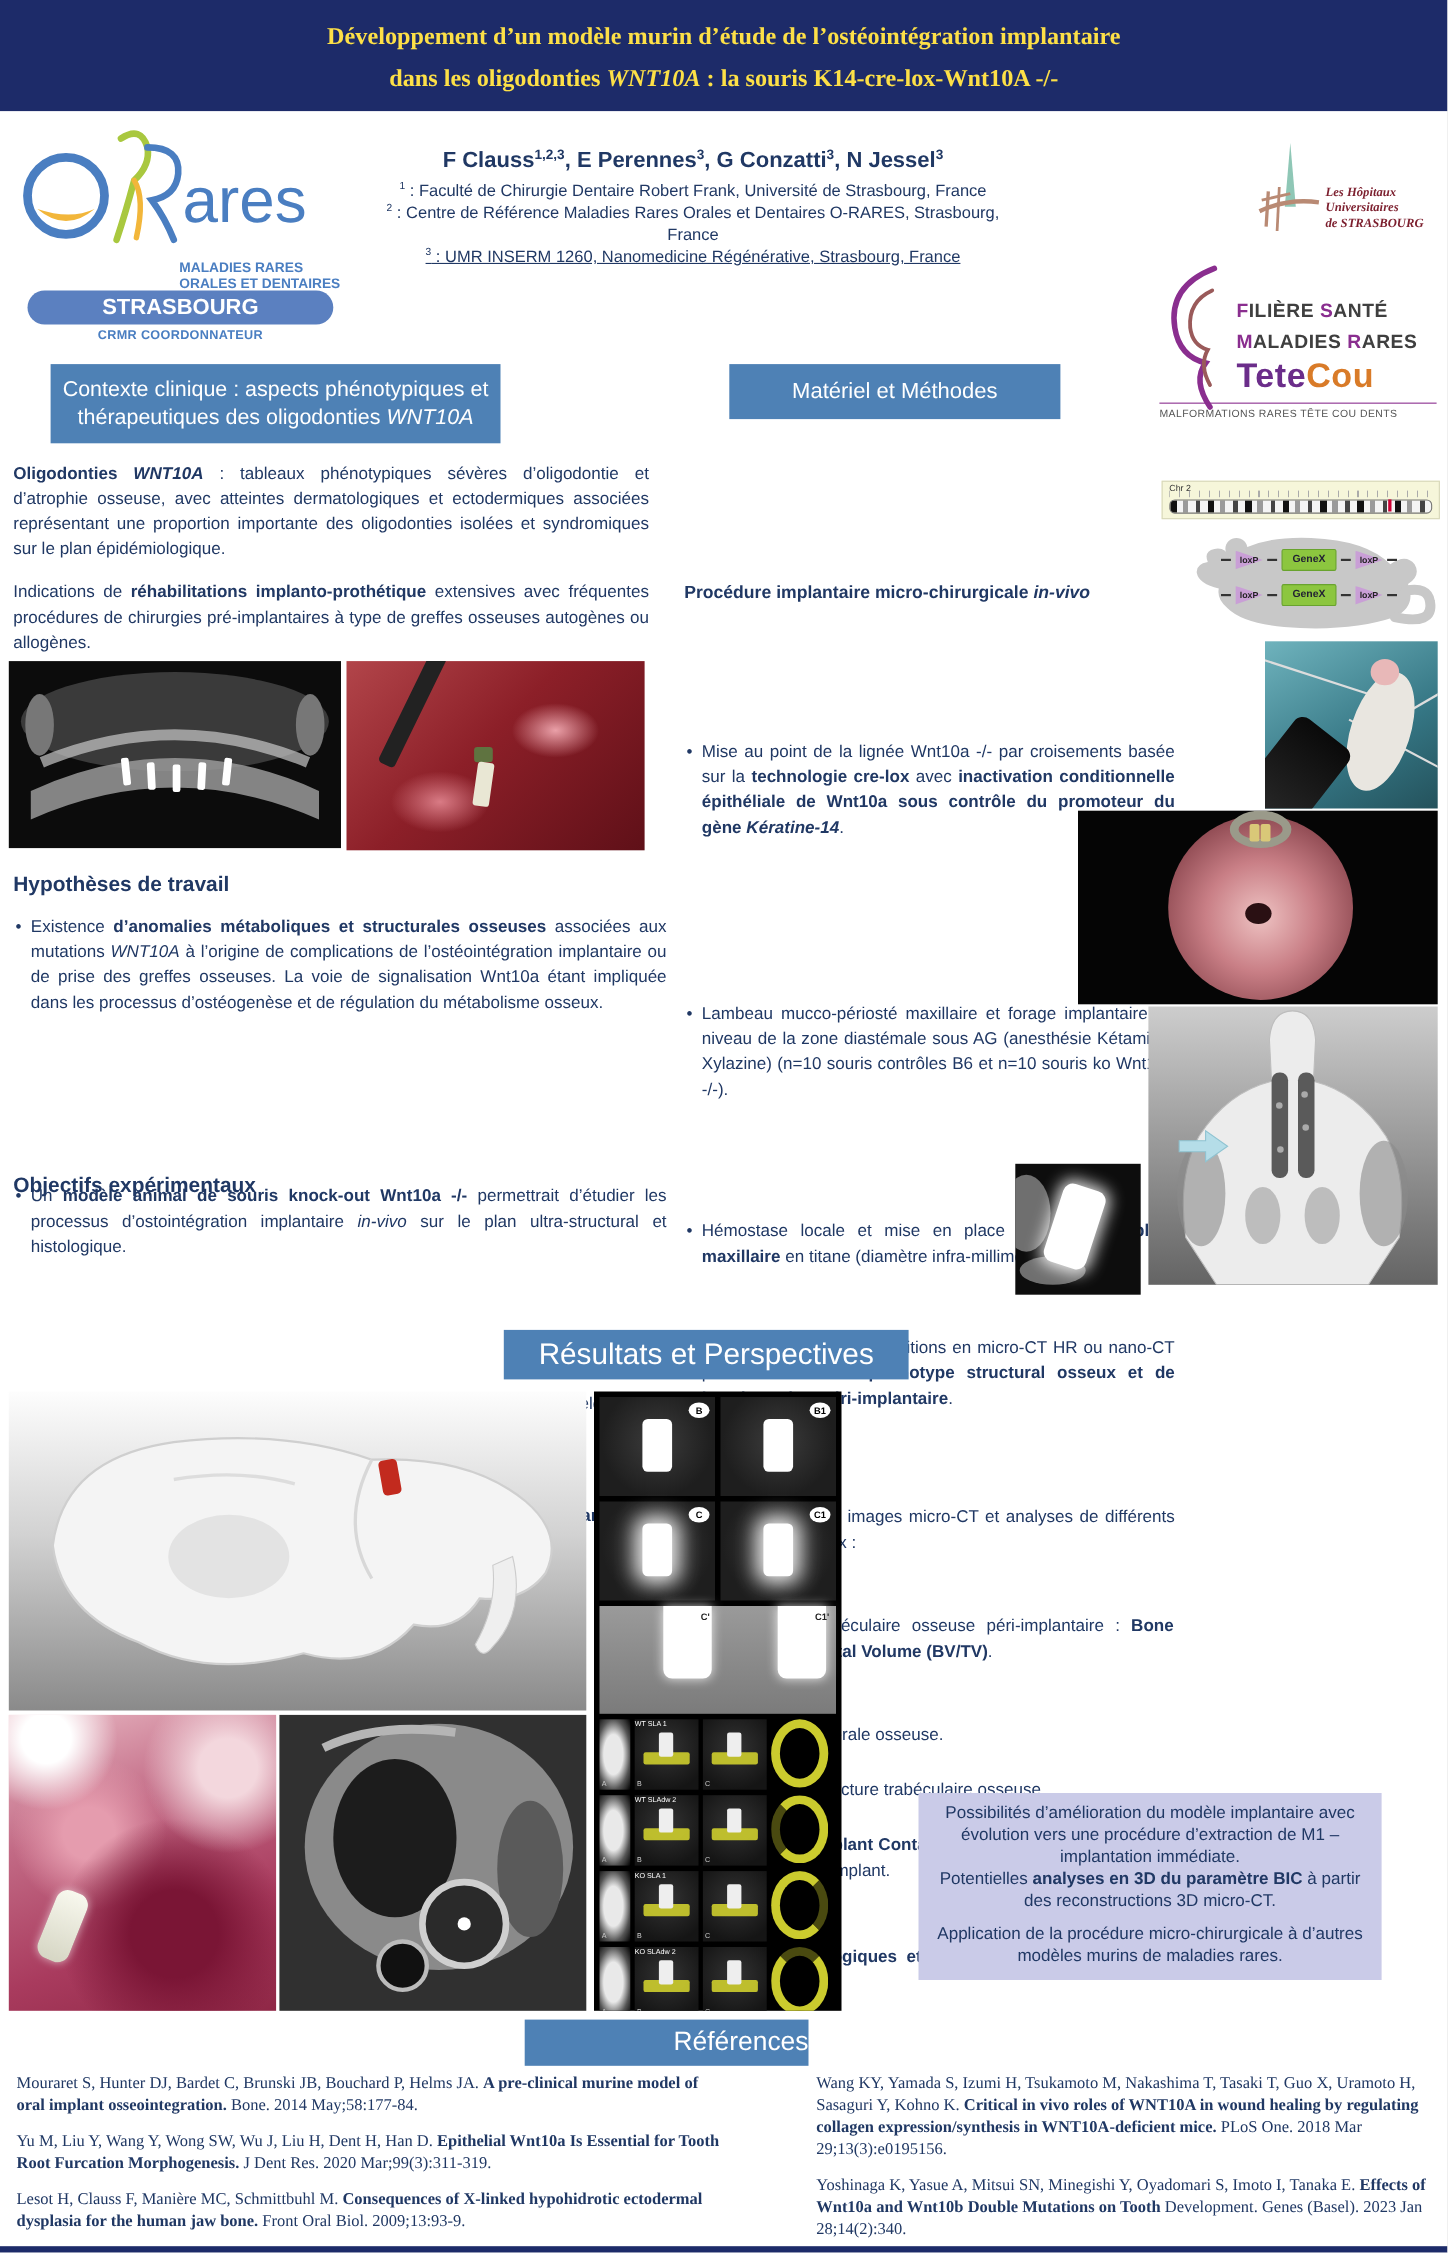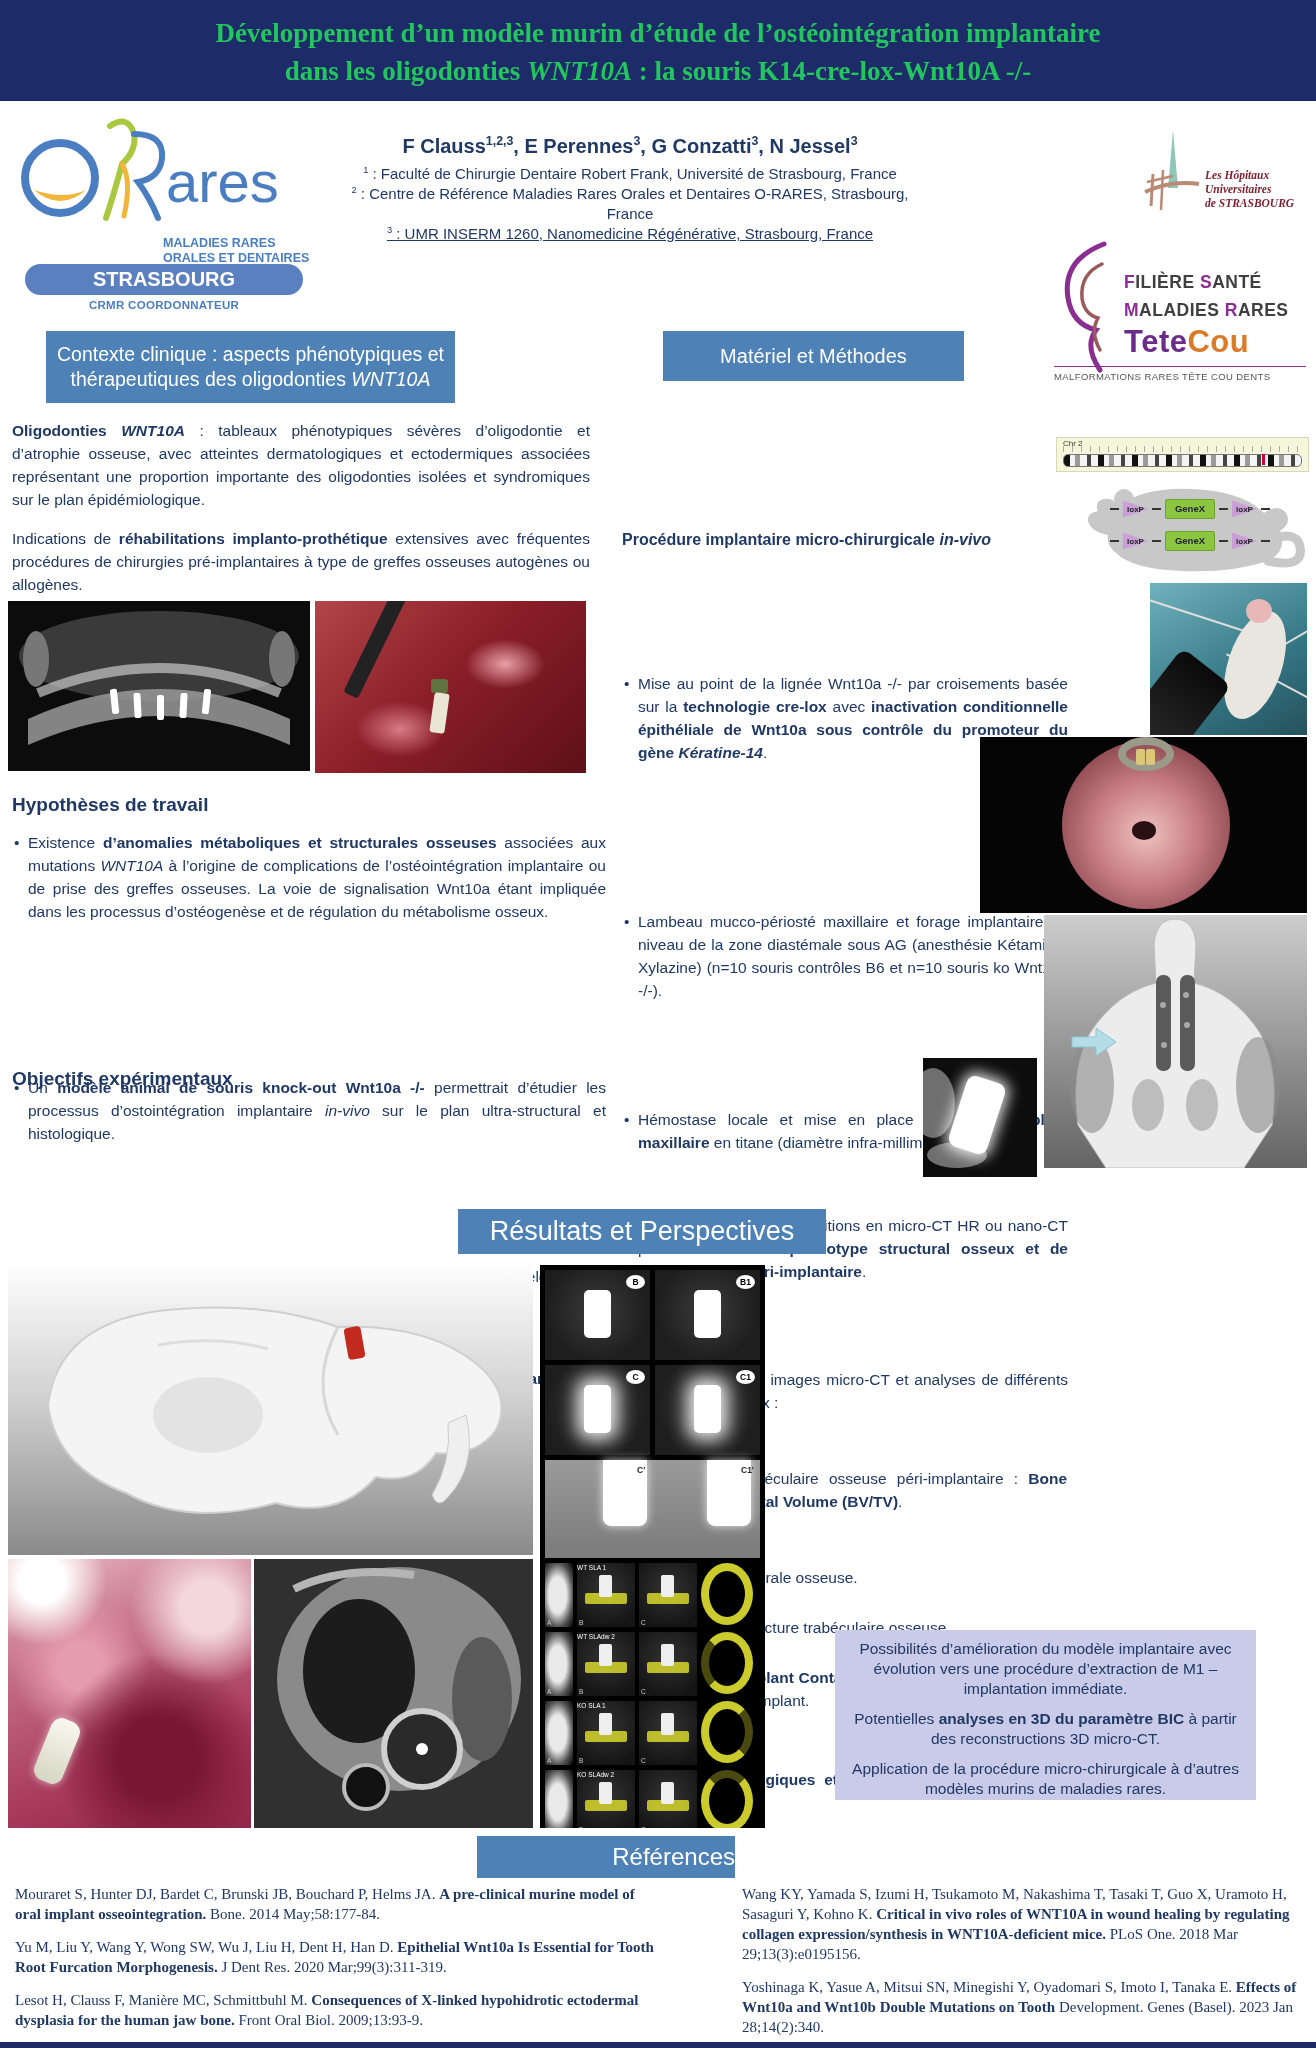--- a/index.html
+++ b/index.html
@@ -10,21 +10,21 @@
   .b{font-weight:700;}
   .i{font-style:italic;}
   .bi{font-weight:700;font-style:italic;}
   .sup{font-size:62%;vertical-align:super;line-height:0;}
   .fpu{color:#8a2e8f;}
   .fgr{color:#3f3f3f;}
   .tpu{color:#6b2d8a;}
   .tor{color:#d97b28;}
   
   .banner{position:absolute;left:0;top:0;width:1316px;height:101px;background:#1d2b69;text-align:center;}
-  .banner .t{color:#22c55e;font-family:"Liberation Serif",serif;font-weight:700;font-size:27px;line-height:38px;}
+  .banner .t{color:#fde047;font-family:"Liberation Serif",serif;font-weight:700;font-size:22px;line-height:38px;}
   .banner .t:first-child{margin-top:14px;}
   
   .sec{background:#4e81b5;color:#fff;text-align:center;}
   
   .body{font-size:15.5px;line-height:23px;text-align:justify;}
   .cent{text-align:center;}
   .h2{font-size:19px;font-weight:700;}
   .bullet{position:relative;padding-left:16px;}
   .bullet::before{content:"\2022";position:absolute;left:2px;top:0;}
   .bullet2{position:relative;padding-left:15px;}
@@ -418,21 +418,21 @@
           <div class="yband"></div>
           <div class="imp"></div>
           <span class="plet" style="left:2px;">C</span>
         </div>
       <div class="ring" style="border-top-color:#4a4a10;"></div>
     </div>
   </div>
 
   <div class="abs pbox" style="left:835px;top:1630px;width:421px;height:170px;box-sizing:border-box;padding:9px 16px;">
     <div><span>Possibilités d’amélioration du modèle implantaire avec évolution vers une procédure d’extraction de M1 – implantation immédiate.</span></div>
-    <div style="margin-top:10px;"><span>Potentielles </span><span class="b">analyses en 3D du paramètre BIC</span><span> à partir des reconstructions 3D micro-CT.</span></div>
+    <div style=""><span>Potentielles </span><span class="b">analyses en 3D du paramètre BIC</span><span> à partir des reconstructions 3D micro-CT.</span></div>
     <div style="margin-top:10px;"><span>Application de la procédure micro-chirurgicale à d’autres modèles murins de maladies rares.</span></div>
   </div>
 
   <div class="abs sec" style="left:477px;top:1836px;width:258px;height:42px;font-size:24px;line-height:42px;text-align:right;">Références</div>
 
   <div class="abs refs" style="left:15px;top:1884px;width:648px;">
     <div><span>Mouraret S, Hunter DJ, Bardet C, Brunski JB, Bouchard P, Helms JA. </span><span class="b">A pre-clinical murine model of oral implant osseointegration.</span><span> Bone. 2014 May;58:177-84.</span></div>
     <div><span>Yu M, Liu Y, Wang Y, Wong SW, Wu J, Liu H, Dent H, Han D. </span><span class="b">Epithelial Wnt10a Is Essential for Tooth Root Furcation Morphogenesis.</span><span> J Dent Res. 2020 Mar;99(3):311-319.</span></div>
     <div><span>Lesot H, Clauss F, Manière MC, Schmittbuhl M. </span><span class="b">Consequences of X-linked hypohidrotic ectodermal dysplasia for the human jaw bone.</span><span> Front Oral Biol. 2009;13:93-9.</span></div>
   </div>

